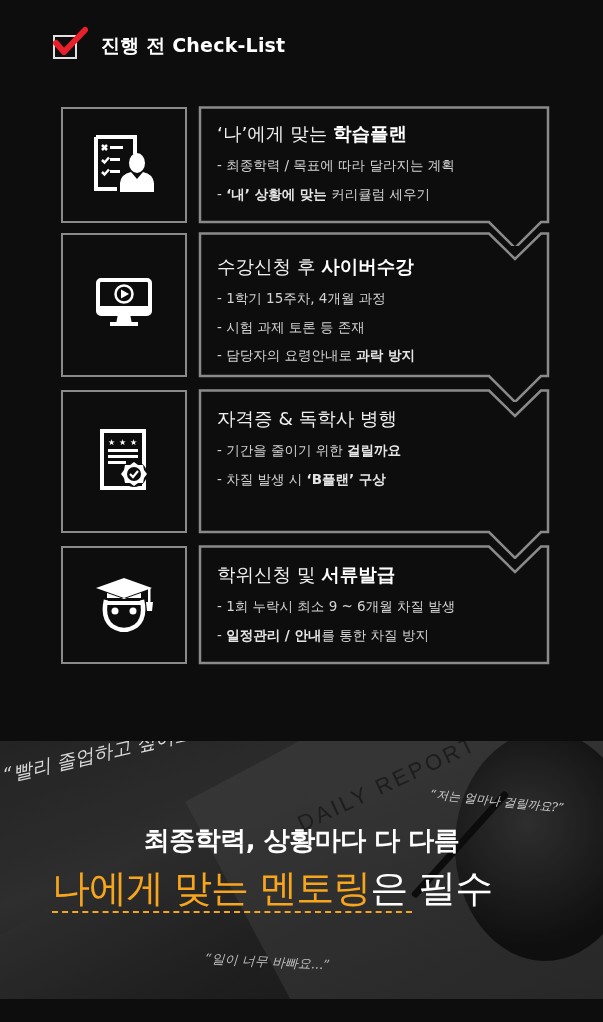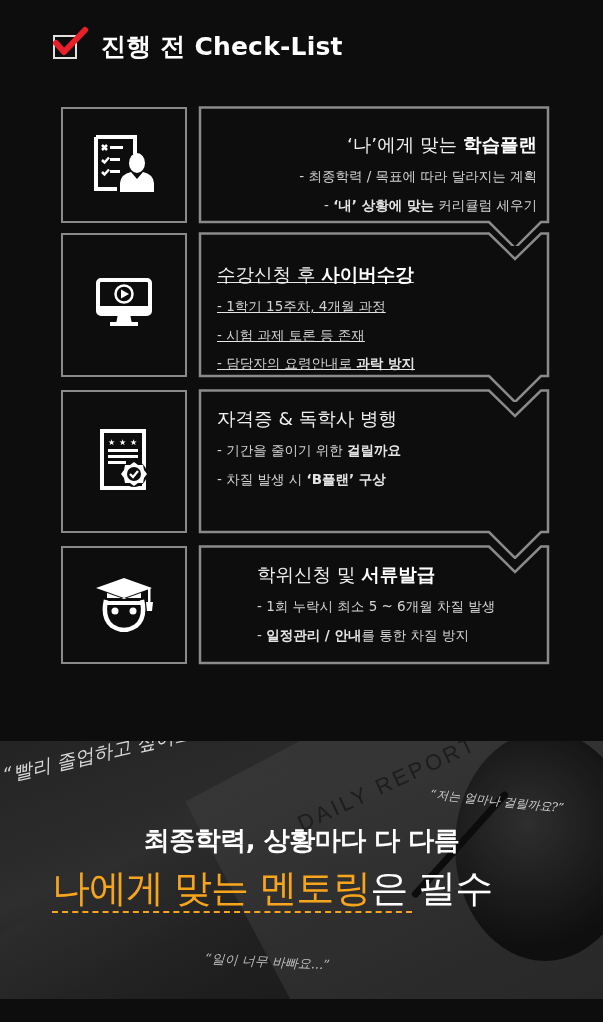--- a/index.html
+++ b/index.html
@@ -2,21 +2,21 @@
 <html><head>
 <meta charset="utf-8">
 <style>
   html, body { margin:0; padding:0; }
   body {
     width:603px; height:1022px; background:#0d0d0d; position:relative; overflow:hidden;
     font-family:"DejaVu Sans","Liberation Sans",sans-serif; color:#e6e6e6;
   }
   .title-row { position:absolute; left:49px; top:22px; height:48px; display:flex; align-items:center; }
   .title-row .check { width:40px; height:40px; position:relative; margin-right:12px; }
-  .title-text { font-family:"DejaVu Sans",sans-serif; font-weight:bold; font-size:25px; color:#fff; letter-spacing:0.2px; }
+  .title-text { font-family:"DejaVu Sans",sans-serif; font-weight:bold; font-size:19px; color:#fff; letter-spacing:0.2px; }
 
   .lbox { position:absolute; left:61px; width:126px; box-sizing:border-box; border:2px solid #8a8a8a; background:#0d0d0d; display:flex; align-items:center; justify-content:center; }
   .rsvg { position:absolute; left:198px; width:352px; }
   .rcontent { position:absolute; left:217px; width:320px; }
   .rtitle { font-size:18.5px; color:#f0f0f0; line-height:26px; white-space:nowrap; }
   .rtitle b { font-weight:bold; color:#fff; }
   .bullet { font-size:13.5px; color:#d4d4d4; line-height:28.5px; white-space:nowrap; }
   .bullet b { color:#e5e5e5; font-weight:bold; }
 
   .banner { position:absolute; left:0; top:741px; width:603px; height:258px; overflow:hidden;
@@ -67,21 +67,21 @@
       <path d="M9 38 l2.5 2.5 l4.5 -5" fill="none" stroke="#fff" stroke-width="2.5"></path>
       <rect x="17" y="36" width="10" height="3" fill="#fff"></rect>
       <ellipse cx="44" cy="29" rx="8" ry="10" fill="#fff"></ellipse>
       <path d="M27 58 V49 Q28 40 38 38 L44 45 L50 38 Q60 40 61 49 V58 Z" fill="#fff"></path>
     </svg>
   </span>
 </div>
 <svg class="rsvg" style="top:106px;" width="352" height="140" viewBox="0 0 352 140">
   <path d="M2 1.5 H350 V116 H343 L317 142 L291 116 H2 Z" fill="#0d0d0d" stroke="#8a8a8a" stroke-width="2.5"></path>
 </svg>
-<div class="rcontent" style="top:132px;text-align:right;">
+<div class="rcontent" style="top:121px;">
   <div class="rtitle"><span>‘나’에게 맞는 </span><b>학습플랜</b></div>
   <div style="height:4px"></div>
   <div class="bullet"><span>- 최종학력 / 목표에 따라 달라지는 계획</span></div>
   <div class="bullet"><span>- </span><b>‘내’ 상황에 맞는</b><span> 커리큘럼 세우기</span></div>
 </div>
 
 <div class="lbox" style="top:233px;height:144px;">
   <span>
     <svg width="56" height="50" viewBox="0 0 56 50">
       <rect x="2" y="2" width="52" height="34" rx="3" fill="none" stroke="#fff" stroke-width="4"></rect>
@@ -89,21 +89,21 @@
       <path d="M22 36 L20 46 H36 L34 36 Z" fill="#fff"></path>
       <rect x="14" y="44" width="28" height="4" fill="#fff"></rect>
       <circle cx="28" cy="16" r="8.5" fill="none" stroke="#fff" stroke-width="2.5"></circle>
       <path d="M25 11.5 L33 16 L25 20.5 Z" fill="#fff"></path>
     </svg>
   </span>
 </div>
 <svg class="rsvg" style="top:232px;" width="352" height="170" viewBox="0 0 352 170">
   <path d="M2 1.5 H291 L317 27 L343 1.5 H350 V144 H343 L317 170 L291 144 H2 Z" fill="#0d0d0d" stroke="#8a8a8a" stroke-width="2.5"></path>
 </svg>
-<div class="rcontent" style="top:262px;text-decoration:underline;">
+<div class="rcontent" style="top:254px;">
   <div class="rtitle"><span>수강신청 후 </span><b>사이버수강</b></div>
   <div style="height:4px"></div>
   <div class="bullet"><span>- 1학기 15주차, 4개월 과정</span></div>
   <div class="bullet"><span>- 시험 과제 토론 등 존재</span></div>
   <div class="bullet"><span>- 담당자의 요령안내로 </span><b>과락 방지</b></div>
 </div>
 
 <div class="lbox" style="top:390px;height:143px;">
   <span>
     <svg width="50" height="64" viewBox="0 0 50 64">
@@ -141,24 +141,24 @@
       <path d="M12 26 Q8 44 18 52 Q30 60 42 52 Q52 44 48 26" fill="none" stroke="#fff" stroke-width="4.5"></path>
       <circle cx="21" cy="37" r="3.5" fill="#fff"></circle>
       <circle cx="39" cy="37" r="3.5" fill="#fff"></circle>
       <path d="M13 29 H47" stroke="#fff" stroke-width="4"></path>
     </svg>
   </span>
 </div>
 <svg class="rsvg" style="top:545px;" width="352" height="122" viewBox="0 0 352 122">
   <path d="M2 1.5 H291 L317 27 L343 1.5 H350 V118 H2 Z" fill="#0d0d0d" stroke="#8a8a8a" stroke-width="2.5"></path>
 </svg>
-<div class="rcontent" style="top:562px;margin-left:40px;">
+<div class="rcontent" style="top:562px;">
   <div class="rtitle"><span>학위신청 및 </span><b>서류발급</b></div>
   <div style="height:4px"></div>
-  <div class="bullet"><span>- 1회 누락시 최소 5 ~ 6개월 차질 발생</span></div>
+  <div class="bullet"><span>- 1회 누락시 최소 9 ~ 6개월 차질 발생</span></div>
   <div class="bullet"><span>- </span><b>일정관리 / 안내</b><span>를 통한 차질 방지</span></div>
 </div>
 
 <div class="banner">
   <div class="paper2"></div>
   <div class="paper"></div>
   <div class="daily">DAILY REPORT</div>
   <div class="hand"></div>
   <div class="pen"></div>
   <div class="shade"></div>

